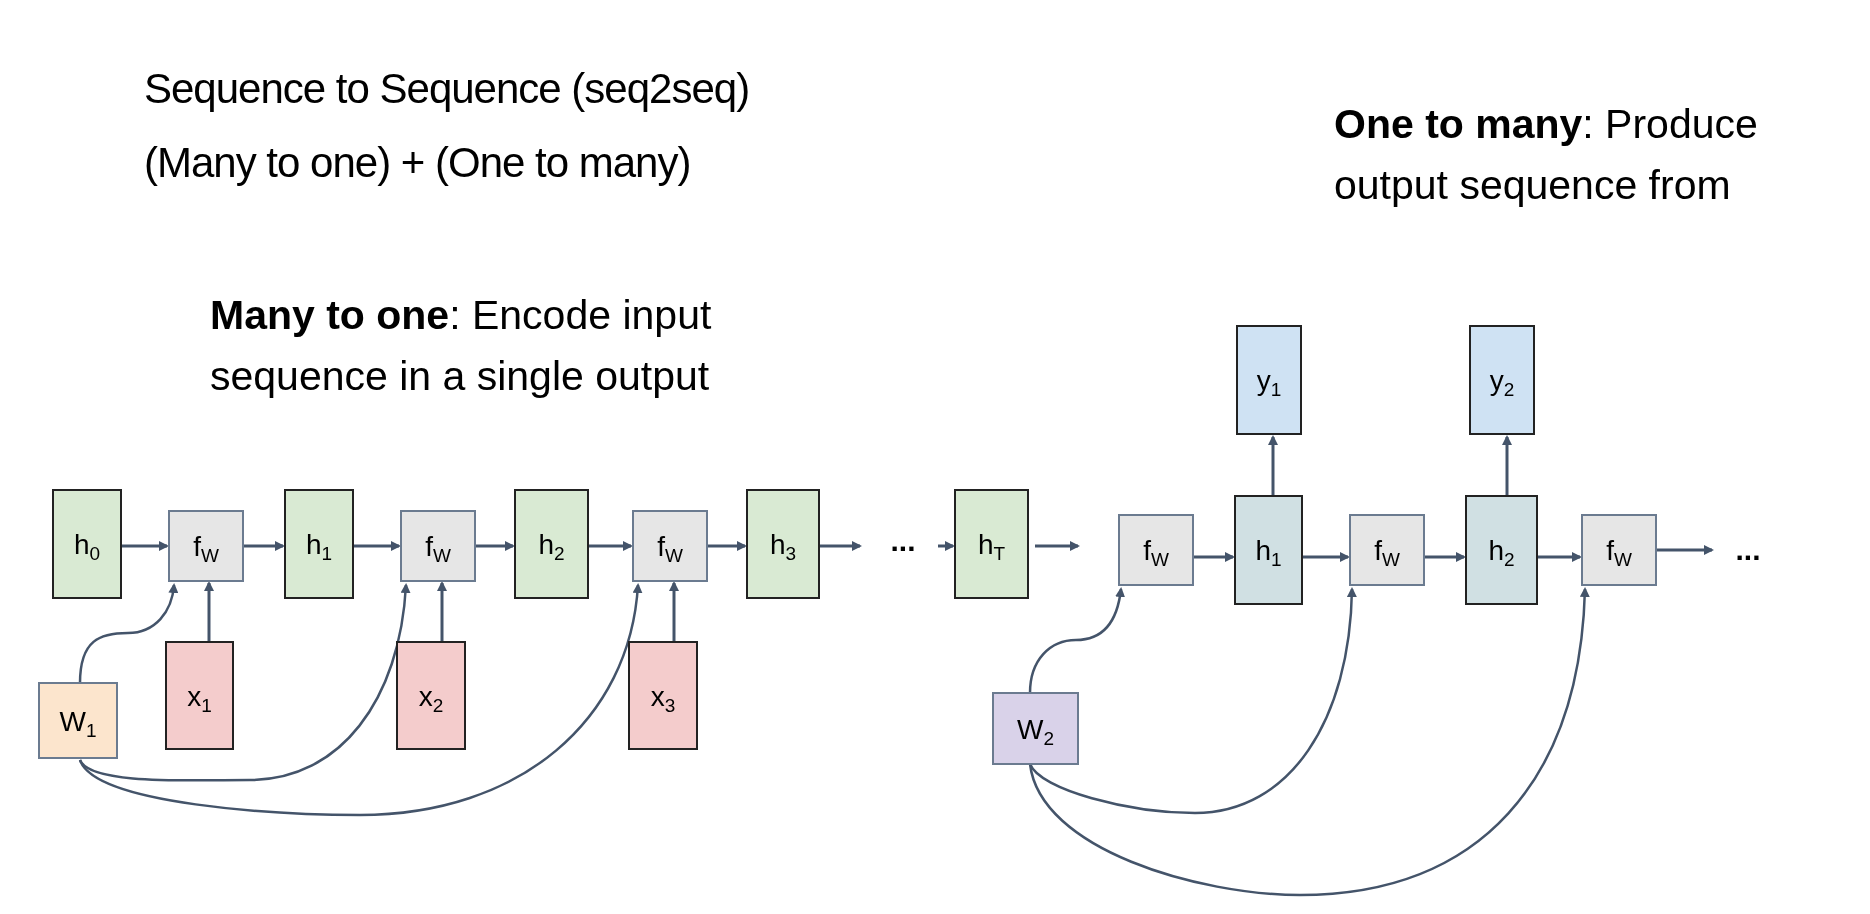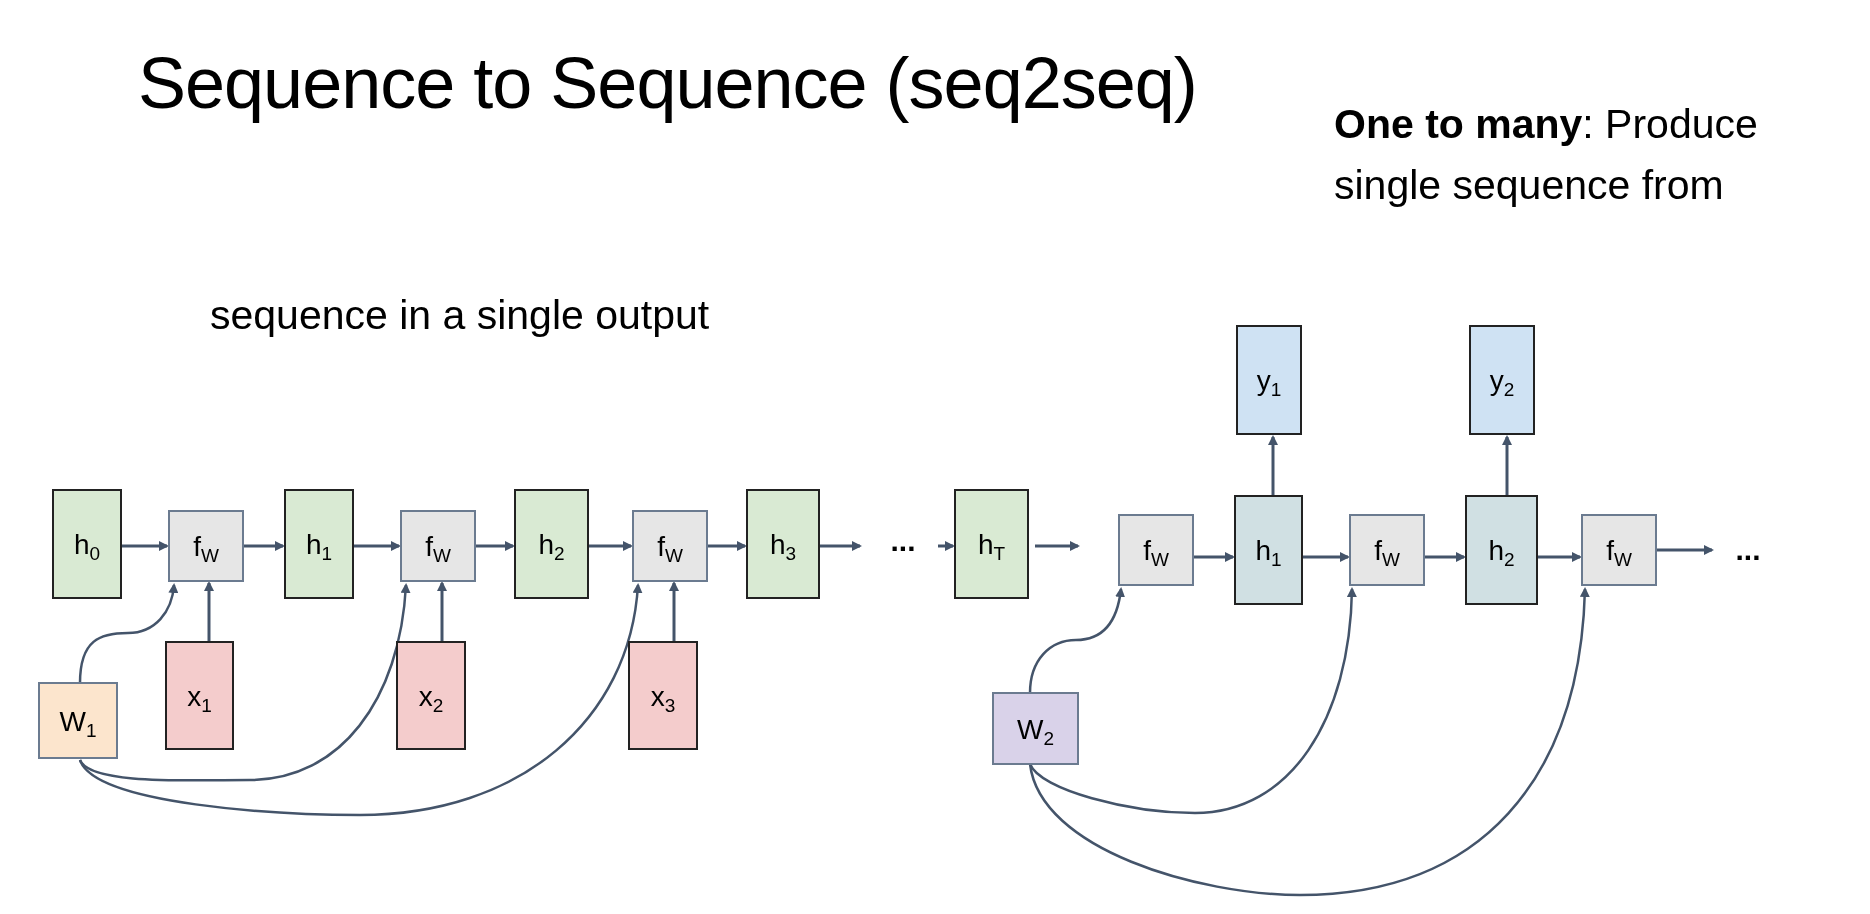--- a/index.html
+++ b/index.html
@@ -1,43 +1,45 @@
 <!DOCTYPE html>
 <html><head>
 <meta charset="utf-8">
 <style>
   html, body { margin:0; padding:0; background:#ffffff; }
   body { width:1870px; height:914px; position:relative; overflow:hidden;
          font-family:"Liberation Sans", sans-serif; color:#000; }
-  .title { position:absolute; left:128px; top:36px; font-size:72px; line-height:74px;
-           font-weight:normal; letter-spacing:-1px; margin:10px; }
+  .title { position:absolute; left:128px; top:36px; font-size:42px; line-height:74px;
+           font-weight:normal; letter-spacing:-1px; margin:16px; }
   .title div { white-space:nowrap; }
   .caption { position:absolute; font-size:41px; line-height:61px; white-space:nowrap; }
   .caption b { font-weight:bold; }
   #cap-left { left:210px; top:285px; }
   #cap-right { left:1334px; top:94px; }
   svg#diagram { position:absolute; left:0; top:0; }
   .node-label { font-family:"Liberation Sans", sans-serif; font-size:28px; fill:#000; }
   .node-sub { font-size:19px; }
   .ellipsis { font-family:"Liberation Sans", sans-serif; font-size:30px; font-weight:bold; fill:#000; }
 </style>
 </head>
 <body>
 
 <div class="title">
   <div>Sequence to Sequence (seq2seq)</div>
+  <div>(Many to one) + (One to many)</div>
 </div>
 
 <div class="caption" id="cap-left">
+  <div><b>Many to one</b><span>: Encode input</span></div>
   <div>sequence in a single output</div>
 </div>
 
 <div class="caption" id="cap-right">
   <div><b>One to many</b><span>: Produce</span></div>
-  <div>single sequence from</div>
+  <div>output sequence from</div>
 </div>
 
 <svg id="diagram" width="1870" height="914" viewBox="0 0 1870 914" xmlns="http://www.w3.org/2000/svg">
   <defs>
     <marker id="arrowhead" markerWidth="10" markerHeight="10" refX="8" refY="5" orient="auto" markerUnits="userSpaceOnUse">
       <path d="M0,0 L10,5 L0,10 z" fill="#44546a"></path>
     </marker>
   </defs>
   <g id="edges">
       <line x1="121" y1="546" x2="167" y2="546" stroke="#44546a" stroke-width="3" marker-end="url(#arrowhead)"></line>

